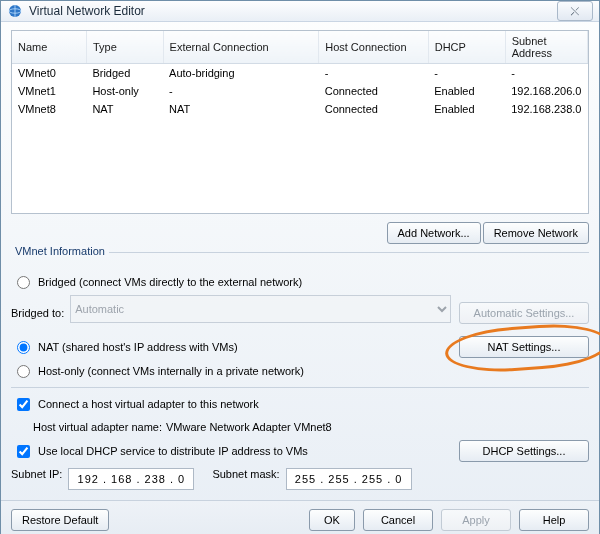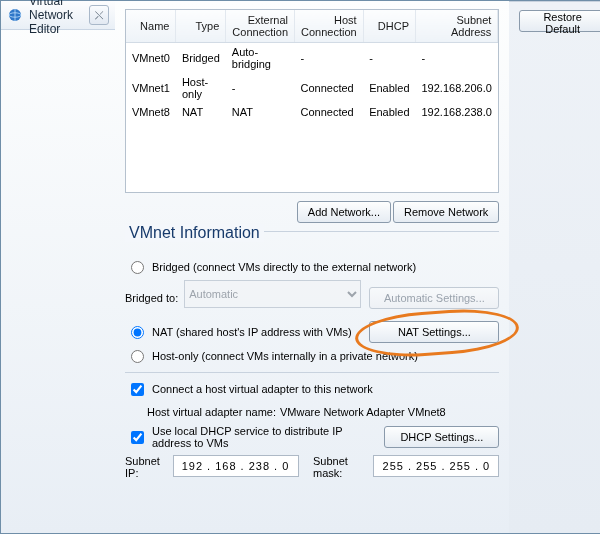--- a/index.html
+++ b/index.html
@@ -1,31 +1,31 @@
 <!DOCTYPE html>
 <html><head>
 <meta charset="utf-8">
 <style>
   html,body{margin:0;padding:0;font-family:"Segoe UI",Tahoma,Arial,sans-serif;font-size:11px;color:#000;background:#fff}
-  .win{width:600px;height:534px;box-sizing:border-box;border:1px solid #6f8ea8;background:linear-gradient(#fdfefe,#e8eef5);display:flex;flex-direction:row}
+  .win{width:600px;height:534px;box-sizing:border-box;border:1px solid #6f8ea8;background:linear-gradient(#fdfefe,#e8eef5);display:flex;flex-direction:column}
   .titlebar{height:28px;display:flex;align-items:center;padding:0 6px;background:linear-gradient(#fdfdfe,#e9eff6);border-bottom:1px solid #c9d5e3}
   .titlebar .ico{width:16px;height:16px;margin-right:6px}
   .titlebar .ttl{font-size:12px;color:#1a2a3a}
   .titlebar .spacer{flex:1}
   .closebox{width:34px;height:18px;border:1px solid #a9b8c9;border-radius:3px;background:linear-gradient(#fafcfe,#e2e9f2);display:flex;align-items:center;justify-content:center;font-size:11px;color:#3a4a5a}
   .body{flex:1;padding:8px 10px 10px 10px;display:flex;flex-direction:column}
   .tablebox{border:1px solid #b5c1ce;background:#fff;height:182px;overflow:hidden}
   table{border-collapse:collapse;width:100%;font-size:11px}
-  thead th{text-align:right;font-weight:400;background:linear-gradient(#fcfdfe,#eef3f8);border-bottom:1px solid #d2dbe5;border-right:1px solid #e2e8ef;padding:4px 6px;color:#1a1a1a;position:relative}
+  thead th{text-align:left;font-weight:400;background:linear-gradient(#fcfdfe,#eef3f8);border-bottom:1px solid #d2dbe5;border-right:1px solid #e2e8ef;padding:4px 6px;color:#1a1a1a;position:relative}
   tbody td{padding:3px 6px;color:#000}
   .btnrow{display:flex;justify-content:flex-end;gap:2px;margin:8px 0 6px 0}
   button.win7{height:22px;padding:0 10px;font-size:11px;font-family:inherit;border:1px solid #8a9aab;border-radius:3px;background:linear-gradient(#fdfefe,#e6ecf3);color:#000}
   button.win7:disabled{color:#9aa3ad;border-color:#c2cbd5;background:linear-gradient(#f7f9fb,#eef1f5)}
   .group{border-top:1px solid #c8d2de;padding-top:4px;margin-top:2px}
-  .grouplabel{position:relative;top:-12px;background:linear-gradient(#f4f7fb,#f4f7fb);display:inline-block;padding:0 4px;color:#173a6b;font-size:16px}
+  .grouplabel{position:relative;top:-12px;background:linear-gradient(#f4f7fb,#f4f7fb);display:inline-block;padding:0 4px;color:#173a6b;font-size:11px}
   .row{display:flex;align-items:center;margin:3px 0;min-height:20px}
   .row .lab{margin-left:4px}
   .radio,.chk{margin:0 4px 0 6px}
   .indent{margin-left:22px}
   .bridgedrow{display:flex;align-items:center;margin:2px 0 6px 0}
   .bridgedrow select{flex:1;height:28px;font-size:11px;margin:0 8px 7px 6px;border:1px solid #b6c0cc;background:#f2f4f7;color:#7a828c}
   .rightbtn{margin-left:auto;width:130px}
   .sep{border-top:1px solid #c8d2de;margin:6px 0 6px 0}
   .subrow{display:flex;align-items:flex-start;margin-top:6px}
   .subrow label{margin-right:6px}

